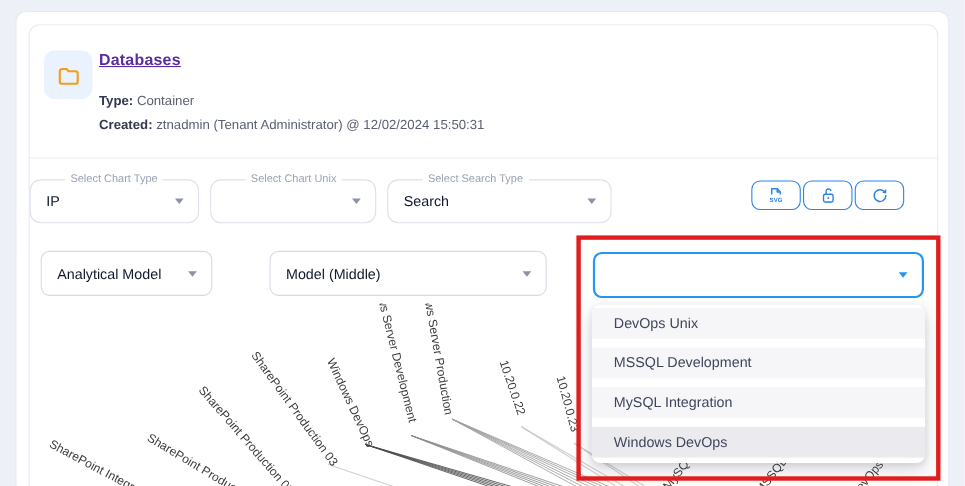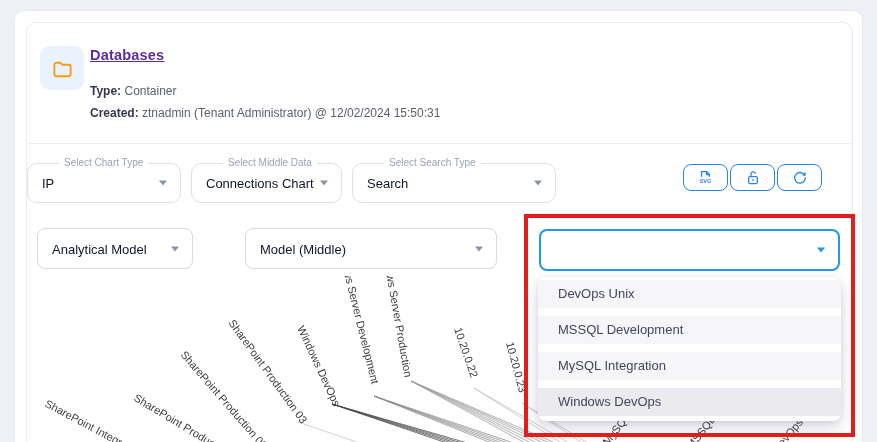--- a/index.html
+++ b/index.html
@@ -116,22 +116,21 @@
     <b>Created:</b><span> ztnadmin (Tenant Administrator) @ 12/02/2024 15:50:31</span>
   </div>
   <div class="hdr-divider"></div>
 
   <div class="fl-box" style="left:27px; top:163px; width:154px">
     <span class="fl-label">Select Chart Type</span>
     <span class="fl-value">IP</span>
     <span class="caret"></span>
   </div>
   <div class="fl-box" style="left:191px; top:163px; width:151px">
-    <span class="fl-label">Select Middle Data</span>
-    <span class="fl-value">Connections Chart</span>
+    <span class="fl-label">Select Chart Unix</span>
     <span class="caret"></span>
   </div>
   <div class="fl-box" style="left:352px; top:163px; width:204px">
     <span class="fl-label">Select Search Type</span>
     <span class="fl-value">Search</span>
     <span class="caret"></span>
   </div>
 
   <button class="tool-btn" style="left:683px">
     <svg width="19" height="19" viewBox="0 0 24 24">

